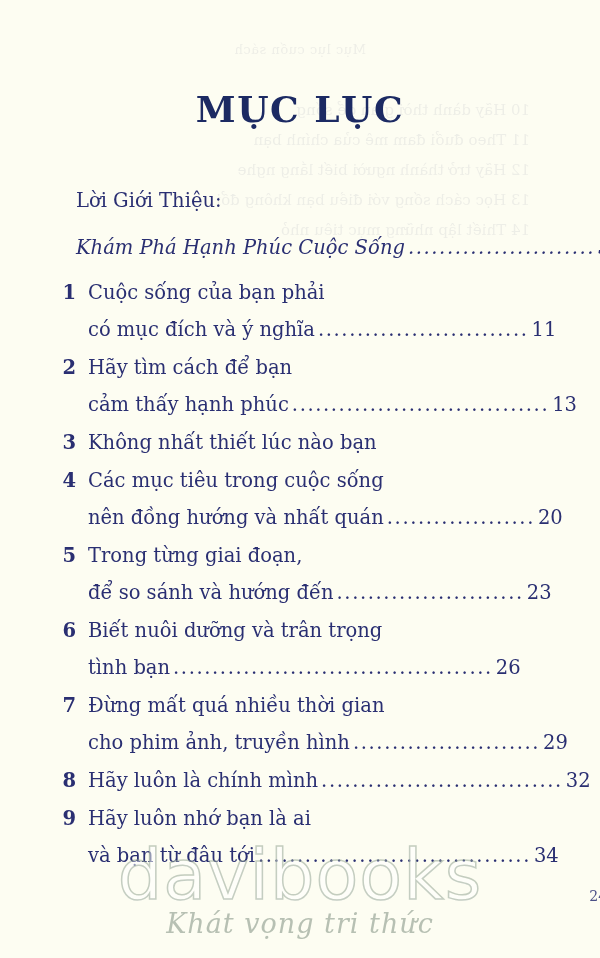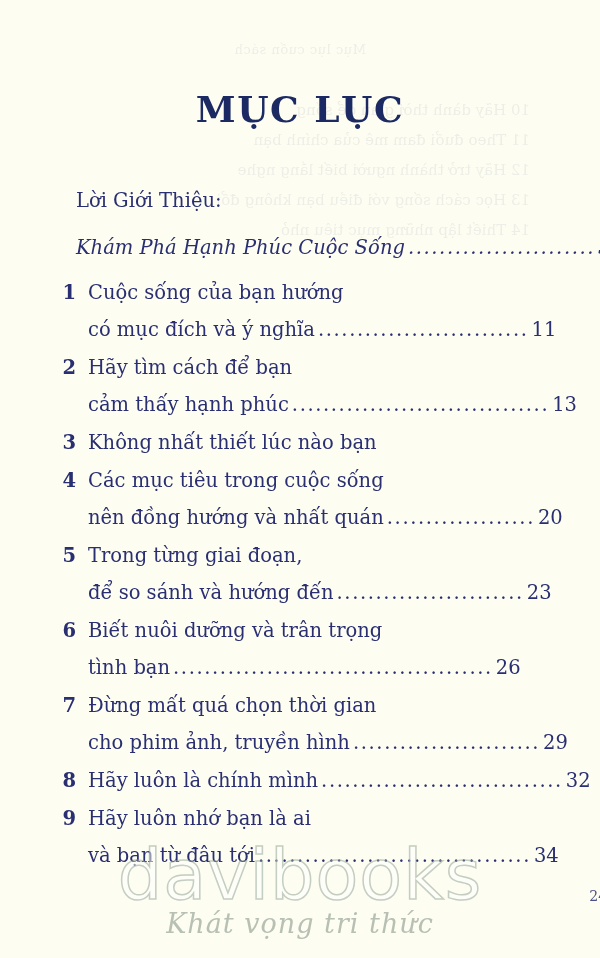--- a/index.html
+++ b/index.html
@@ -182,21 +182,21 @@
       <div class="text">
         <span class="line italic">
           <span>Khám Phá Hạnh Phúc Cuộc Sống</span><span class="dots">........................</span><span class="pg">5</span>
         </span>
       </div>
     </div>
 
     <div class="entry">
       <div class="num">1</div>
       <div class="text">
-        <span class="line">Cuộc sống của bạn hướng</span>
+        <span class="line">Cuộc sống của bạn phải</span>
         <span class="line">
           <span>có mục đích và ý nghĩa</span><span class="dots">...........................</span><span class="pg">11</span>
         </span>
       </div>
     </div>
 
     <div class="entry">
       <div class="num">2</div>
       <div class="text">
         <span class="line">Hãy tìm cách để bạn</span>
@@ -239,21 +239,21 @@
         <span class="line">Biết nuôi dưỡng và trân trọng</span>
         <span class="line">
           <span>tình bạn</span><span class="dots">.........................................</span><span class="pg">26</span>
         </span>
       </div>
     </div>
 
     <div class="entry">
       <div class="num">7</div>
       <div class="text">
-        <span class="line">Đừng mất quá chọn thời gian</span>
+        <span class="line">Đừng mất quá nhiều thời gian</span>
         <span class="line">
           <span>cho phim ảnh, truyền hình</span><span class="dots">........................</span><span class="pg">29</span>
         </span>
       </div>
     </div>
 
     <div class="entry">
       <div class="num">8</div>
       <div class="text">
         <span class="line">

